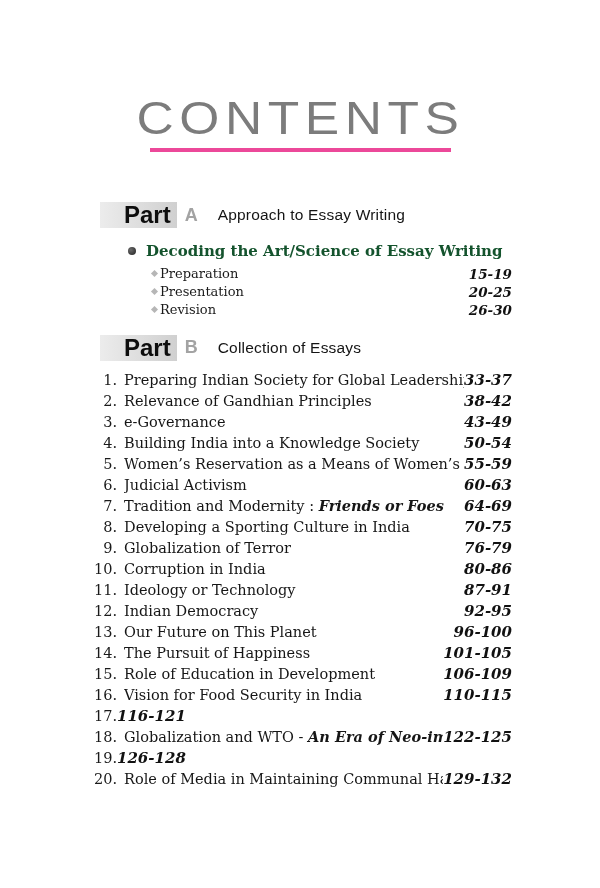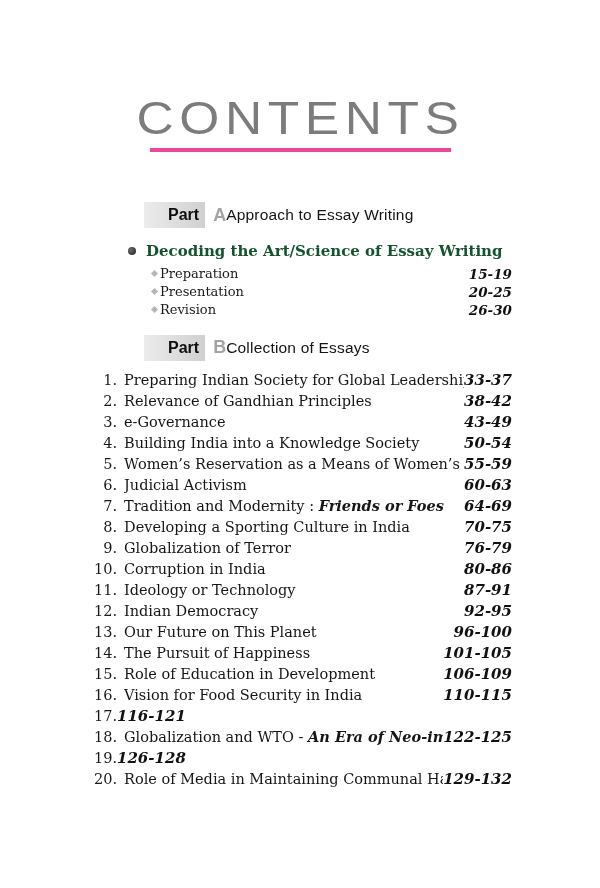--- a/index.html
+++ b/index.html
@@ -41,34 +41,34 @@
     align-items: center;
     margin-left: 100px;
     font-family: "Liberation Sans", "DejaVu Sans", sans-serif;
   }
   .part-header.part-a { margin-top: 50px; }
   .part-header.part-b { margin-top: 17px; }
   .part-badge {
     background: linear-gradient(to right, #ececec, #d0d0d0);
     padding: 2px 6px 3px 24px;
     font-weight: 700;
-    font-size: 16px;
+    font-size: 24px;
     color: #0e0e0e;
     line-height: 21px;
-    margin-left: 44px;
   }
   .part-letter {
     font-weight: 700;
     font-size: 18px;
     color: #a3a3a3;
     margin-left: 8px;
   }
   .part-heading {
     font-size: 15.5px;
     color: #141414;
+    margin-left: 20px;
     letter-spacing: 0.2px;
   }
 
   
   .section-title-row {
     display: flex;
     align-items: center;
     margin: 14px 0 0 128px;
   }
   .bullet-dot {

